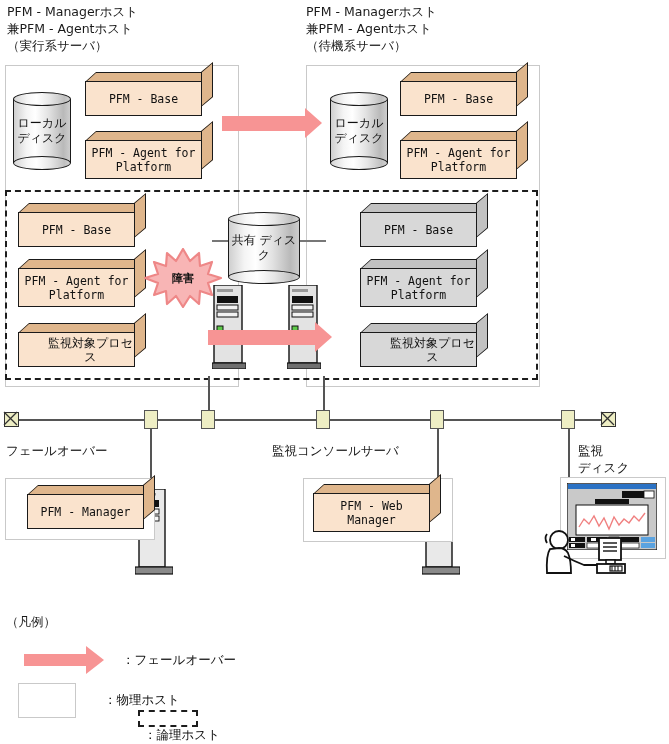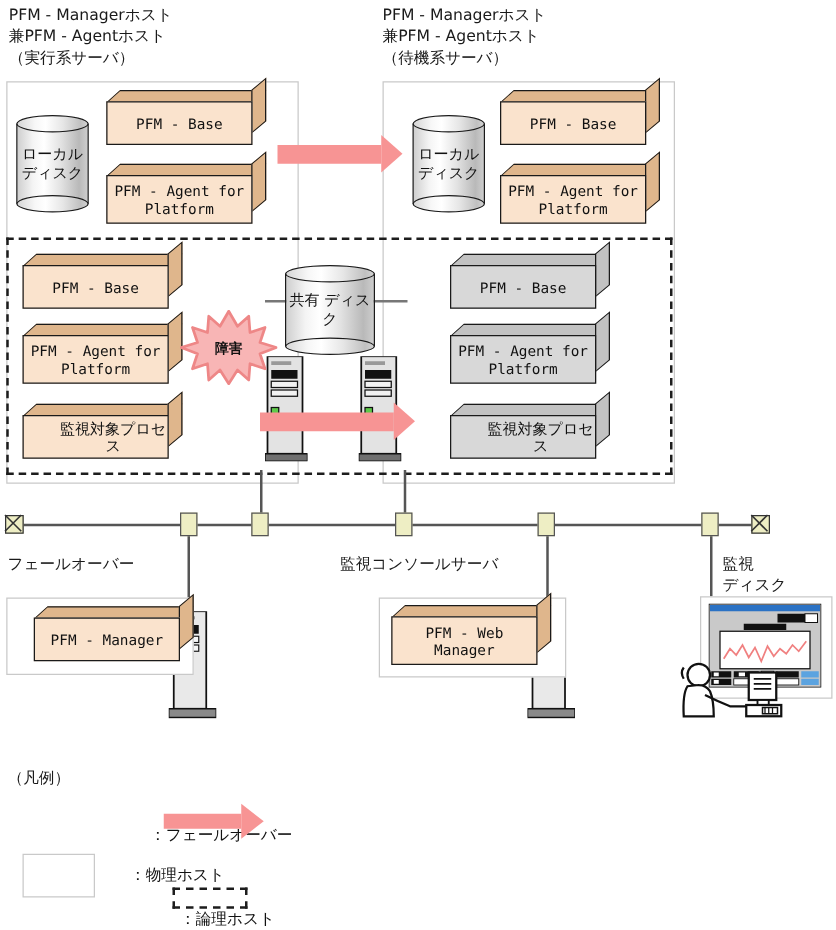--- a/index.html
+++ b/index.html
@@ -353,21 +353,21 @@
     <rect x="57" y="36" width="28" height="9" fill="#fff" stroke="#111" stroke-width="1.8"></rect>
     <rect x="70" y="38" width="12" height="5" fill="#fff" stroke="#111" stroke-width="1.2"></rect>
     <line x1="72" y1="38" x2="72" y2="43" stroke="#111" stroke-width="1"></line>
     <line x1="75" y1="38" x2="75" y2="43" stroke="#111" stroke-width="1"></line>
     <line x1="78" y1="38" x2="78" y2="43" stroke="#111" stroke-width="1"></line>
   </svg>
 </div>
 
 <div class="abs lbl" style="left:6px;top:613px;">（凡例）</div>
 
-<div class="lg-row" style="left:18px;top:643px;width:300px;height:34px;flex-direction:column;">
+<div class="lg-row" style="left:18px;top:643px;width:300px;height:34px;">
   <div style="position:relative;width:80px;height:28px;margin-left:6px;">
     <div style="position:absolute;left:0;top:8px;height:12px;right:18px;background:#f79494;"></div>
     <div style="position:absolute;right:0;top:0;width:0;height:0;border-top:14px solid transparent;border-bottom:14px solid transparent;border-left:18px solid #f79494;"></div>
   </div>
   <div class="lg-txt" style="margin-left:18px;">：フェールオーバー</div>
 </div>
 
 <div class="lg-row" style="left:18px;top:683px;width:300px;height:34px;">
   <div class="lg-solid"></div>
   <div class="lg-txt" style="margin-left:28px;">：物理ホスト</div>

